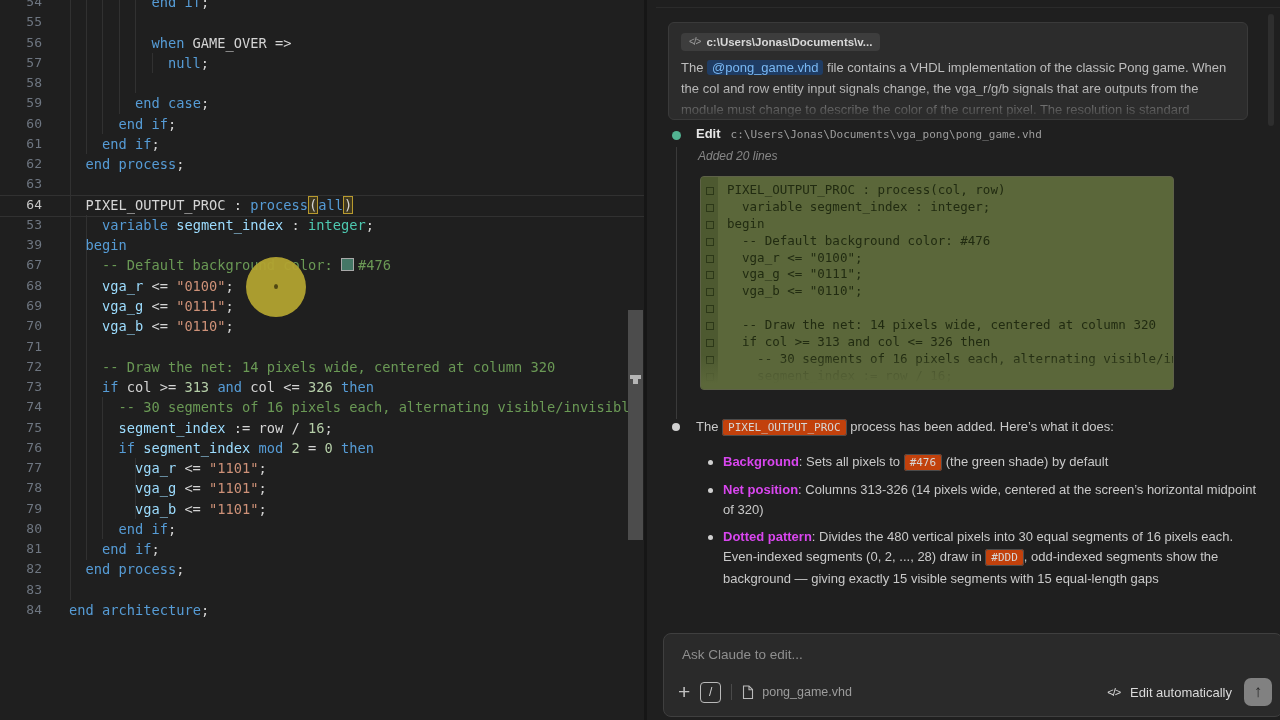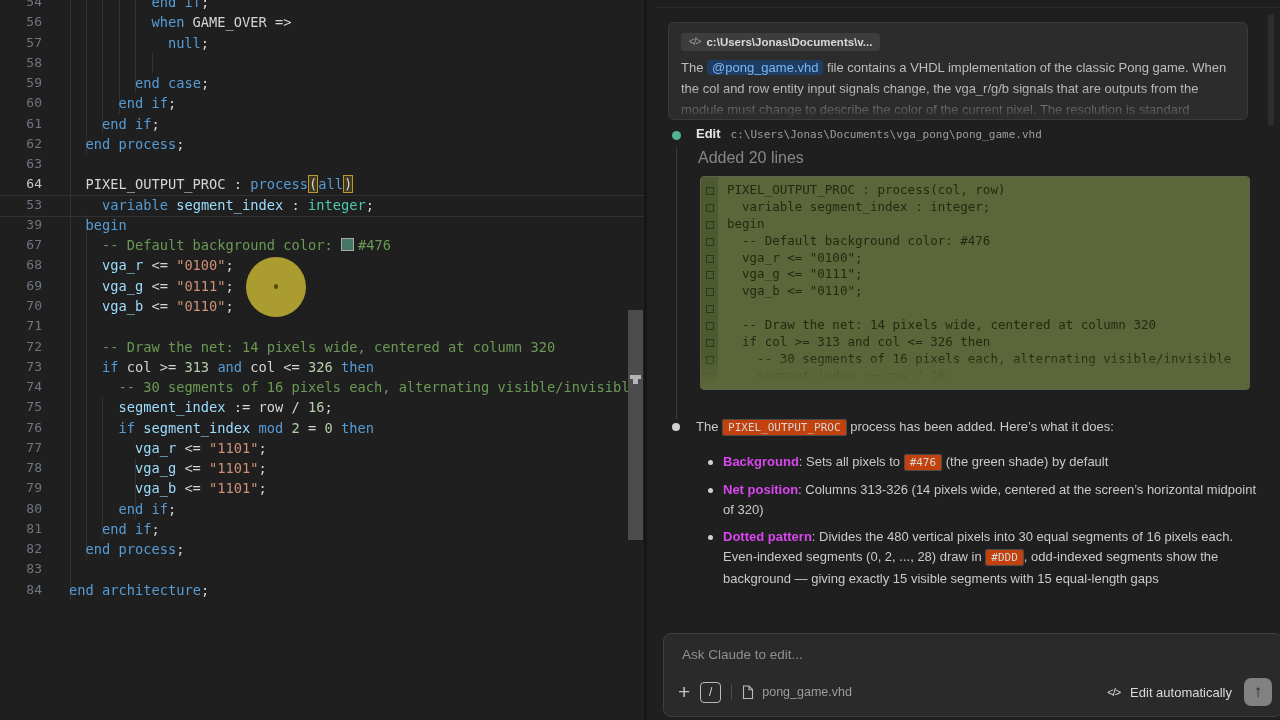--- a/index.html
+++ b/index.html
@@ -42,24 +42,24 @@
   .codeicon{color:#9a9a9a;font-size:10px;font-weight:normal;letter-spacing:-1px;}
   #user-message{margin-top:6px;font-size:13px;line-height:21px;color:#bdbdbd;}
   .filechip{color:#79b8f3;background:#1f3c63;padding:0 5px;border-radius:3px;}
   #card-fade{position:absolute;left:1px;right:1px;bottom:1px;height:30px;border-radius:0 0 6px 6px;
              background:linear-gradient(to bottom,rgba(44,44,44,0),rgba(44,44,44,.92));}
 
   #edit-dot{position:absolute;left:672px;top:131px;width:9px;height:9px;border-radius:50%;background:#52b392;}
   #edit-head{position:absolute;left:696px;top:126px;display:flex;gap:10px;align-items:baseline;}
   #edit-label{font-size:13px;font-weight:bold;color:#e6e6e6;}
   #edit-path{font-family:"DejaVu Sans Mono",monospace;font-size:11px;color:#9d9d9d;}
-  #edit-detail{position:absolute;left:698px;top:149px;font-size:16px;color:#878787;}
+  #edit-detail{position:absolute;left:698px;top:149px;font-size:12px;color:#878787;font-style:italic;}
   #thread-line{position:absolute;left:676px;top:147px;width:1px;height:272px;background:#3a3a3a;}
 
-  #diff-block{position:absolute;left:700px;top:176px;width:550px;height:214px;box-sizing:border-box;
+  #diff-block{position:absolute;left:700px;top:176px;width:474px;height:214px;box-sizing:border-box;
               background:#5b673a;border:1px solid #5e6248;border-radius:4px;overflow:hidden;
               font-family:"DejaVu Sans Mono",monospace;font-size:12.5px;color:#212b11;}
   #diff-gutter{position:absolute;left:0;top:0;bottom:0;width:17px;background:#4d5930;}
   #diff-lines{position:relative;padding-top:5px;}
   .drow{height:16.9px;line-height:16.9px;white-space:pre;padding-left:26px;position:relative;}
   .dicon{position:absolute;left:5px;top:5px;width:6px;height:6px;border:1px solid #2c3818;background:transparent;}
   #diff-fade{position:absolute;left:0;right:0;bottom:0;height:34px;z-index:2;
              background:linear-gradient(to bottom,rgba(91,103,58,0),#5b673a 85%);}
 
   #summary-dot{position:absolute;left:672px;top:423px;width:8px;height:8px;border-radius:50%;background:#d0d0d0;}
@@ -98,20 +98,21 @@
       <div class="guide" style="left: 85.94px; top: 214.97px; height: 344.59px;"></div>
       <div class="guide" style="left: 102.38px; top: 0px; height: 133.89px;"></div>
       <div class="guide" style="left: 102.38px; top: 397.4px; height: 141.89px;"></div>
       <div class="guide" style="left: 118.82px; top: 0px; height: 113.62px;"></div>
       <div class="guide" style="left: 135.26px; top: 0px; height: 93.35px;"></div>
       <div class="guide" style="left: 135.26px; top: 458.21px; height: 60.81px;"></div>
       <div class="guide" style="left: 151.7px; top: 52.81px; height: 20.27px;"></div>
     </div>
   <div id="editor-lines">
       <div class="row"><span class="ln">54</span><span class="code"><span class="pl">          </span><span class="kw">end</span><span class="pl"> </span><span class="kw">if</span><span class="pl">;</span></span></div>
+      <div class="row"><span class="ln">55</span><span class="code"></span></div>
       <div class="row"><span class="ln">56</span><span class="code"><span class="pl">          </span><span class="kw">when</span><span class="pl"> GAME_OVER =&gt;</span></span></div>
       <div class="row"><span class="ln">57</span><span class="code"><span class="pl">            </span><span class="kw">null</span><span class="pl">;</span></span></div>
       <div class="row"><span class="ln">58</span><span class="code"></span></div>
       <div class="row"><span class="ln">59</span><span class="code"><span class="pl">        </span><span class="kw">end</span><span class="pl"> </span><span class="kw">case</span><span class="pl">;</span></span></div>
       <div class="row"><span class="ln">60</span><span class="code"><span class="pl">      </span><span class="kw">end</span><span class="pl"> </span><span class="kw">if</span><span class="pl">;</span></span></div>
       <div class="row"><span class="ln">61</span><span class="code"><span class="pl">    </span><span class="kw">end</span><span class="pl"> </span><span class="kw">if</span><span class="pl">;</span></span></div>
       <div class="row"><span class="ln">62</span><span class="code"><span class="pl">  </span><span class="kw">end</span><span class="pl"> </span><span class="kw">process</span><span class="pl">;</span></span></div>
       <div class="row"><span class="ln">63</span><span class="code"></span></div>
       <div class="row"><span class="ln active">64</span><span class="code"><span class="pl">  PIXEL_OUTPUT_PROC : </span><span class="kw">process</span><span class="bx">(</span><span class="kw">all</span><span class="bx">)</span></span></div>
       <div class="row"><span class="ln">53</span><span class="code"><span class="pl">    </span><span class="kw">variable</span><span class="pl"> </span><span class="id">segment_index</span><span class="pl"> : </span><span class="ty">integer</span><span class="pl">;</span></span></div>

